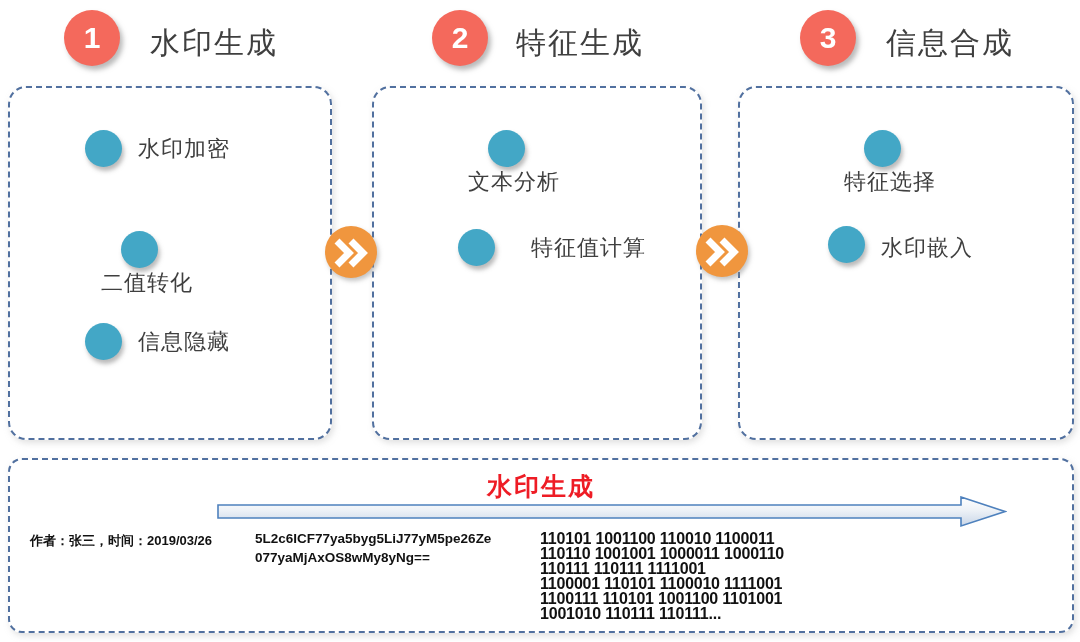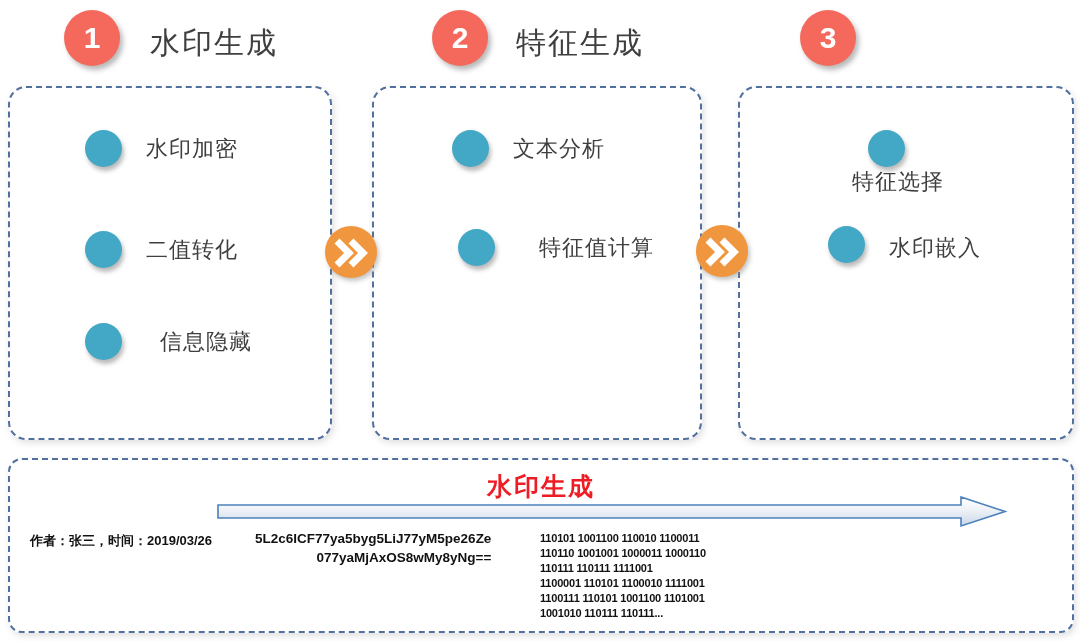--- a/index.html
+++ b/index.html
@@ -15,69 +15,70 @@
     font-weight:500;letter-spacing:2px;white-space:nowrap;}
 
   
   .panel{position:absolute;border:2px dashed var(--dash-border,#51709f);
     border-radius:18px;background:#fff;box-shadow:2px 3px 6px rgba(170,170,170,.35);}
 
   
   .bullet{position:absolute;display:flex;align-items:center;height:37px;}
   .dot{width:37px;height:37px;border-radius:50%;background:var(--teal,#43a7c6);
     box-shadow:2px 4px 4px rgba(120,120,120,.5);flex:0 0 auto;}
-  .bullet-label{font-size:22px;color:var(--heading-text,#3f3f3f);margin-left:24px;
+  .bullet-label{font-size:22px;color:var(--heading-text,#3f3f3f);margin-left:16px;
     letter-spacing:1px;white-space:nowrap;}
 
   
   .connector{position:absolute;width:52px;height:52px;border-radius:50%;
     background:var(--orange,#f0963e);display:flex;align-items:center;justify-content:center;
     box-shadow:2px 3px 4px rgba(140,140,140,.5);}
 
   
   .detail-title{position:absolute;top:10px;left:0;width:100%;text-align:center;
     color:var(--red-title,#ee1c25);font-size:25px;font-weight:bold;letter-spacing:2px;}
   .arrow-svg{position:absolute;left:207px;top:36px;}
   .detail-text{position:absolute;font-weight:bold;color:var(--body-text,#111);
     white-space:pre;}
   .author{left:20px;top:72px;font-size:13px;text-align:right;}
-  .b64{left:245px;top:70px;font-size:13.5px;line-height:18.5px;text-align:right;}
-  .bin{left:530px;top:71px;font-size:11px;line-height:15px;letter-spacing:-.2px;}
+  .b64{left:245px;top:70px;font-size:13.5px;line-height:18.5px;}
+  .bin{left:530px;top:71px;font-size:16px;line-height:15px;letter-spacing:-.2px;}
   .uni{left:810px;top:70px;font-size:12.5px;line-height:15px;letter-spacing:-.2px;}
 </style>
 </head>
 <body>
 
 <div class="canvas">
 
   <div class="step-num" style="left:64px;top:10px;">1</div>
   <div class="step-title" style="left:150px;top:23px;">水印生成</div>
 
   <div class="step-num" style="left:432px;top:10px;">2</div>
   <div class="step-title" style="left:516px;top:23px;text-align:center;">特征生成</div>
 
   <div class="step-num" style="left:800px;top:10px;">3</div>
+  <div class="step-title" style="left:886px;top:23px;">信息合成</div>
 
   <div class="panel" style="left:8px;top:86px;width:320px;height:350px;">
     <div class="bullet" style="left:75px;top:42px;">
       <span class="dot"></span>
       <span class="bullet-label">水印加密</span>
     </div>
-    <div class="bullet" style="left:75px;top:143px;">
+    <div class="bullet" style="left:75px;top:143px;flex-direction:column;">
       <span class="dot"></span>
       <span class="bullet-label">二值转化</span>
     </div>
-    <div class="bullet" style="left:75px;top:235px;gap:14px;">
+    <div class="bullet" style="left:75px;top:235px;">
       <span class="dot"></span>
       <span class="bullet-label">信息隐藏</span>
     </div>
   </div>
 
   <div class="panel" style="left:372px;top:86px;width:326px;height:350px;">
-    <div class="bullet" style="left:78px;top:42px;">
+    <div class="bullet" style="left:78px;top:42px;flex-direction:column;">
       <span class="dot"></span>
       <span class="bullet-label">文本分析</span>
     </div>
     <div class="bullet" style="left:84px;top:141px;gap:20px;">
       <span class="dot"></span>
       <span class="bullet-label">特征值计算</span>
     </div>
   </div>
 
   <div class="panel" style="left:738px;top:86px;width:332px;height:350px;">

